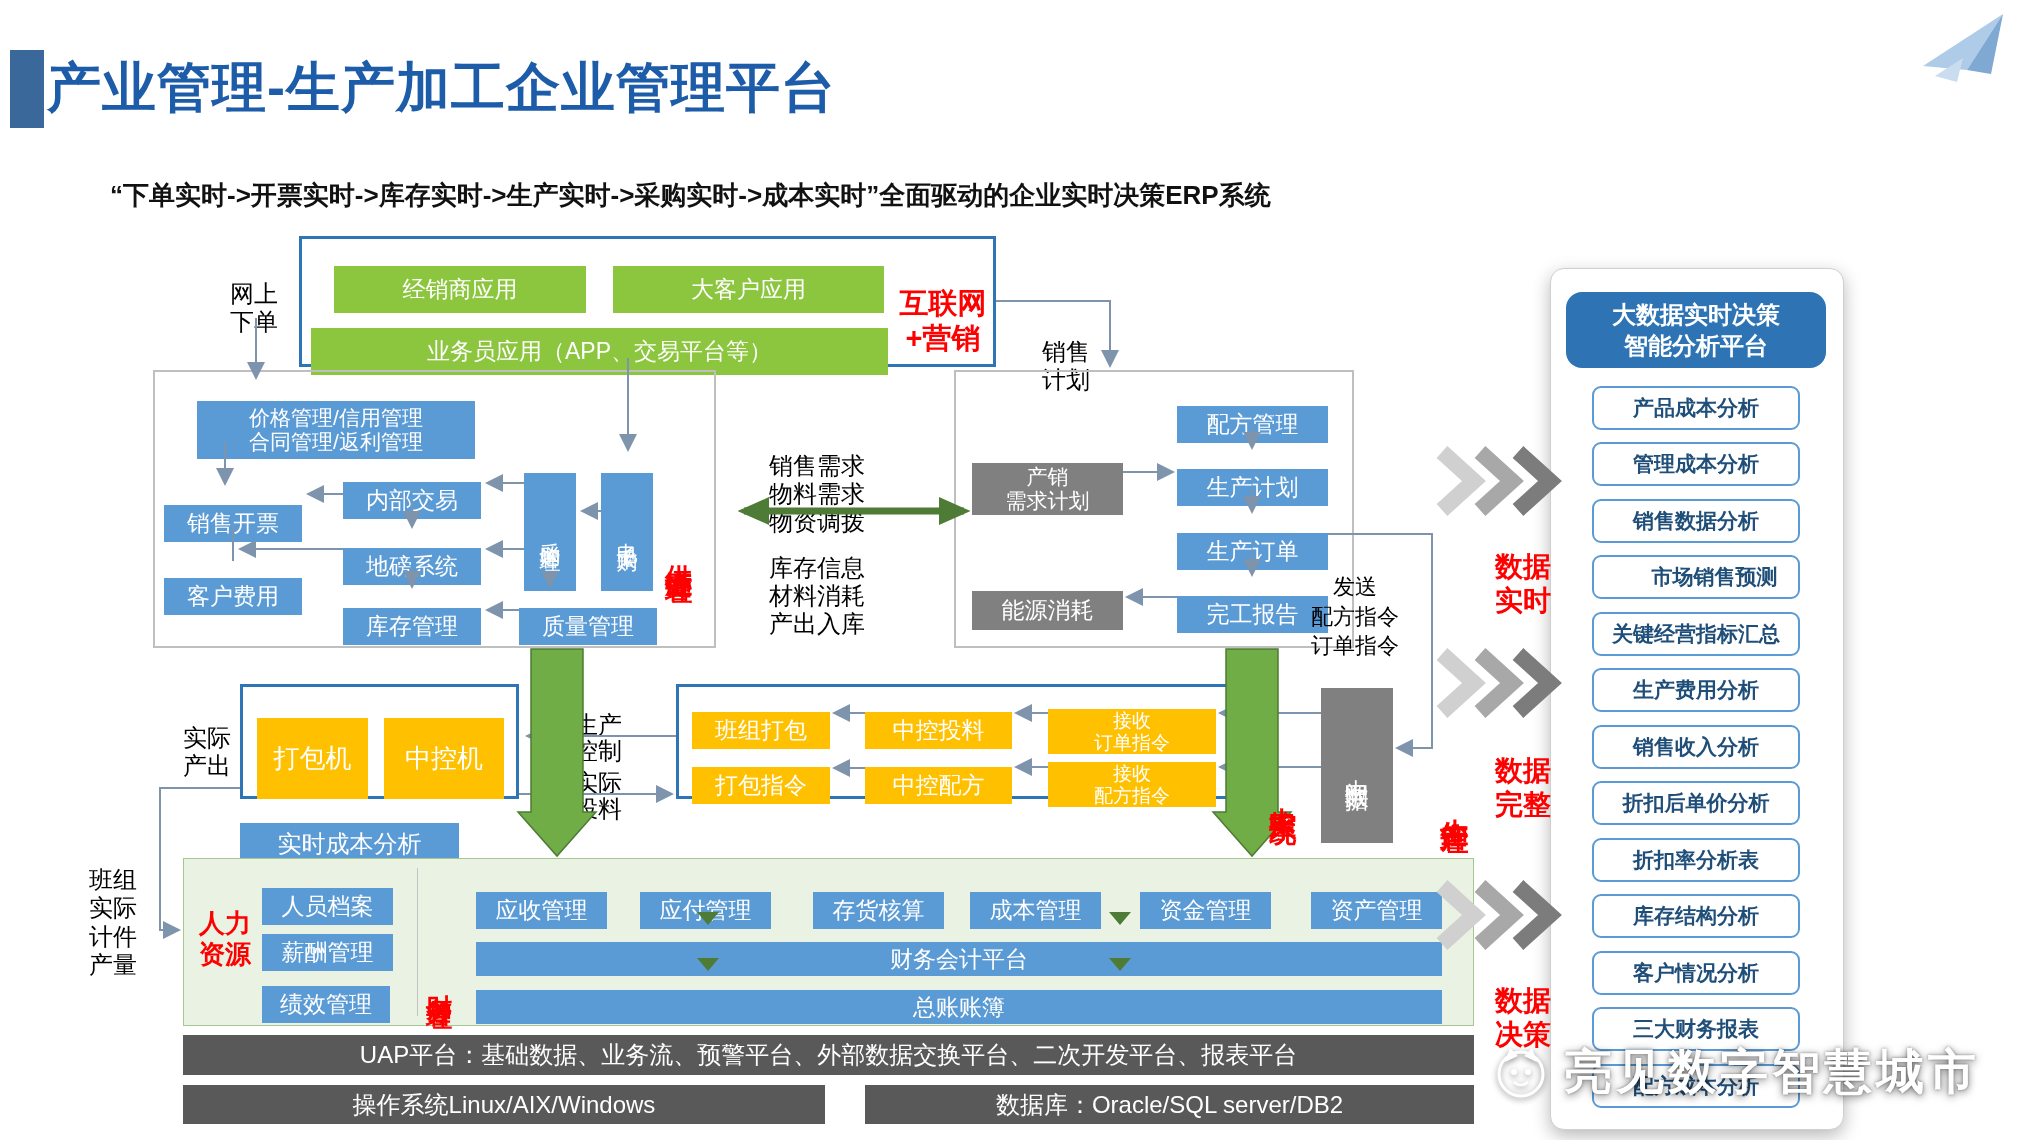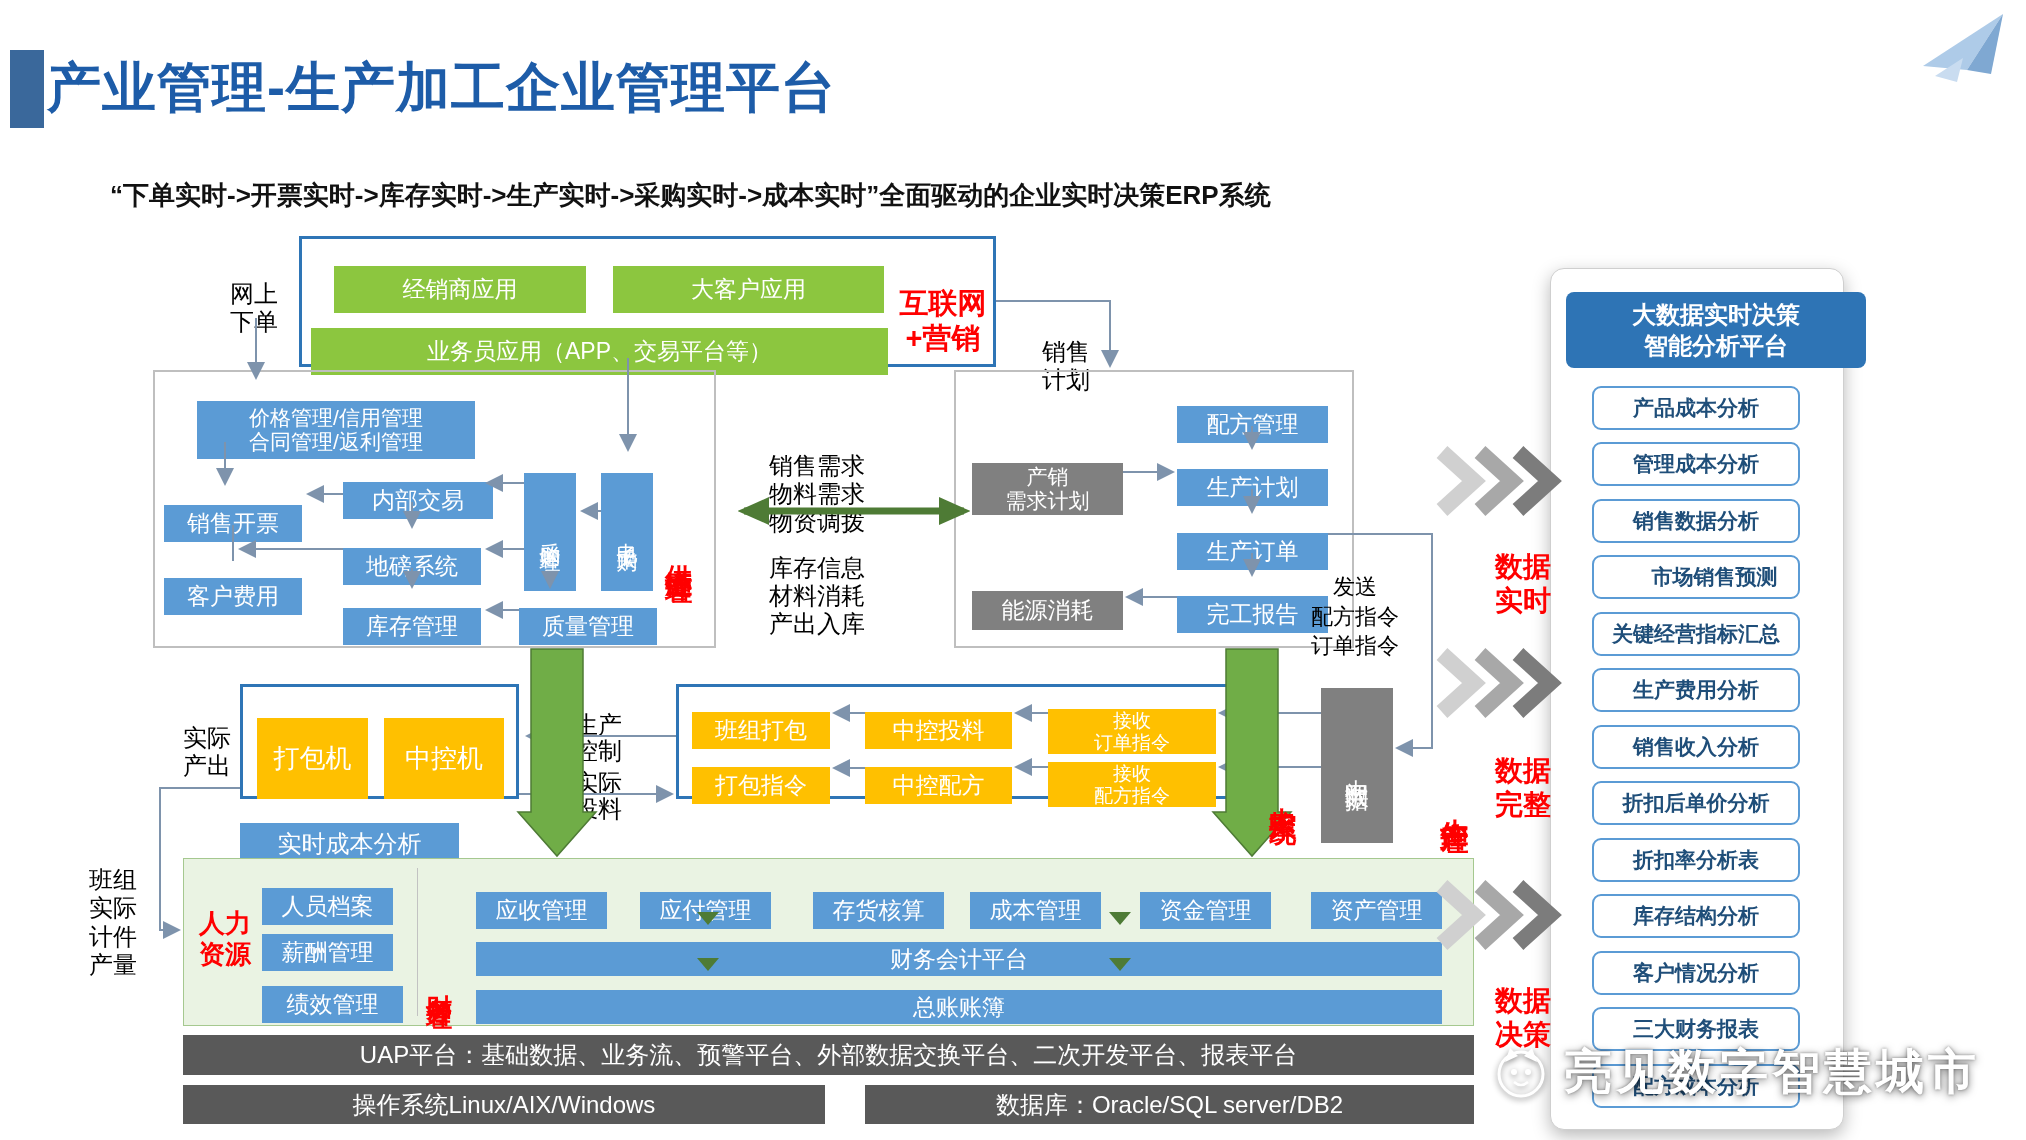--- a/index.html
+++ b/index.html
@@ -15,22 +15,22 @@
   .f-blue{border:3px solid #2E75B6;}
   .f-gray{border:2px solid #BFBFBF;}
   .lbl{position:absolute;white-space:pre-line;text-align:center;color:#000;
        font-size:24px;line-height:1.18;margin-top:32px;}
   .red{color:#FF0000;font-weight:bold;}
   .vert{writing-mode:vertical-rl;text-orientation:upright;letter-spacing:3px;}
   .z6{z-index:6;}
   .svglayer{position:absolute;left:0;top:0;z-index:5;pointer-events:none;}
   .panel{position:absolute;left:1550px;top:268px;width:292px;height:860px;background:#fff;
          border:1px solid #CFCFCF;border-radius:14px;box-shadow:0 6px 18px rgba(0,0,0,.28);z-index:2;}
-  .panel-hdr{position:absolute;left:1566px;top:292px;width:300px;height:76px;background:#2E74B5;
-         color:#fff;font-weight:bold;font-size:24px;line-height:1.3;border-radius:8px;
+  .panel-hdr{position:absolute;left:1566px;top:292px;width:260px;height:76px;background:#2E74B5;
+         color:#fff;font-weight:bold;font-size:24px;line-height:1.3;border-radius:16px;
          display:flex;align-items:center;justify-content:center;text-align:center;white-space:pre-line;z-index:3;}
   .panel-item{position:absolute;left:1592px;width:208px;height:44px;border:2px solid #5B9BD5;
          border-radius:9px;background:#fff;color:#1F4E79;font-weight:bold;font-size:21px;
          display:flex;align-items:center;justify-content:center;z-index:3;box-sizing:border-box;}
   .darkbar{position:absolute;background:#595959;color:#fff;display:flex;align-items:center;
          justify-content:center;font-size:24px;}
   .title{position:absolute;left:47px;top:52px;font-size:54px;font-weight:bold;color:#1D5CA8;letter-spacing:1px;}
   .accent{position:absolute;left:10px;top:50px;width:34px;height:78px;background:#3A689B;}
   .subtitle{position:absolute;left:110px;top:178px;font-size:26px;font-weight:bold;color:#111;}
   .greenbg{position:absolute;left:183px;top:858px;width:1291px;height:168px;background:#EAF3E3;
@@ -62,21 +62,21 @@
 +营销</div>
   <div class="lbl" style="left:222px;top:248px;width:64px;">网上
 下单</div>
   <div class="lbl" style="left:1028px;top:306px;width:76px;">销售
 计划</div>
 
   <div class="frame f-gray" style="left:153px;top:370px;width:563px;height:278px;"></div>
   <div class="box b-blue" style="left:197px;top:384px;width:278px;height:58px;font-size:21px;">价格管理/信用管理
 合同管理/返利管理</div>
   <div class="box b-blue" style="left:164px;top:488px;width:138px;height:37px;">销售开票</div>
-  <div class="box b-blue" style="left:343px;top:465px;width:150px;height:37px;">内部交易</div>
+  <div class="box b-blue" style="left:343px;top:465px;width:138px;height:37px;">内部交易</div>
   <div class="box b-blue" style="left:343px;top:531px;width:138px;height:37px;">地磅系统</div>
   <div class="box b-blue" style="left:164px;top:561px;width:138px;height:37px;">客户费用</div>
   <div class="box b-blue" style="left:343px;top:591px;width:138px;height:37px;">库存管理</div>
   <div class="box b-blue" style="left:519px;top:591px;width:138px;height:37px;">质量管理</div>
   <div class="box b-blue vert" style="left:524px;top:456px;width:52px;height:118px;font-size:21px;">采购管理</div>
   <div class="box b-blue vert" style="left:601px;top:456px;width:52px;height:118px;font-size:21px;">电子采购</div>
   <div class="lbl red vert z6" style="left:662px;top:434px;height:170px;font-size:27px;">供应链管理</div>
 
   <div class="lbl" style="left:752px;top:420px;width:130px;line-height:1.17;">销售需求
 物料需求
@@ -147,21 +147,21 @@
 实际
 计件
 产量</div>
 
   <div class="greenbg"></div>
   <div class="divider"></div>
   <div class="lbl red" style="left:192px;top:876px;width:66px;font-size:26px;line-height:1.2;">人力
 资源</div>
   <div class="box b-blue" style="left:262px;top:871px;width:131px;height:37px;">人员档案</div>
   <div class="box b-blue" style="left:262px;top:917px;width:131px;height:37px;">薪酬管理</div>
-  <div class="box b-blue" style="left:262px;top:969px;width:141px;height:37px;">绩效管理</div>
+  <div class="box b-blue" style="left:262px;top:969px;width:128px;height:37px;">绩效管理</div>
   <div class="lbl red vert" style="left:424px;top:878px;height:140px;font-size:26px;">财务管理</div>
   <div class="box b-blue" style="left:476px;top:875px;width:131px;height:37px;">应收管理</div>
   <div class="box b-blue" style="left:640px;top:875px;width:131px;height:37px;">应付管理</div>
   <div class="box b-blue" style="left:813px;top:875px;width:131px;height:37px;">存货核算</div>
   <div class="box b-blue" style="left:970px;top:875px;width:131px;height:37px;">成本管理</div>
   <div class="box b-blue" style="left:1140px;top:875px;width:131px;height:37px;">资金管理</div>
   <div class="box b-blue" style="left:1311px;top:875px;width:131px;height:37px;">资产管理</div>
   <div class="box b-blue" style="left:476px;top:925px;width:966px;height:34px;">财务会计平台</div>
   <div class="box b-blue" style="left:476px;top:973px;width:966px;height:34px;">总账账簿</div>
 

